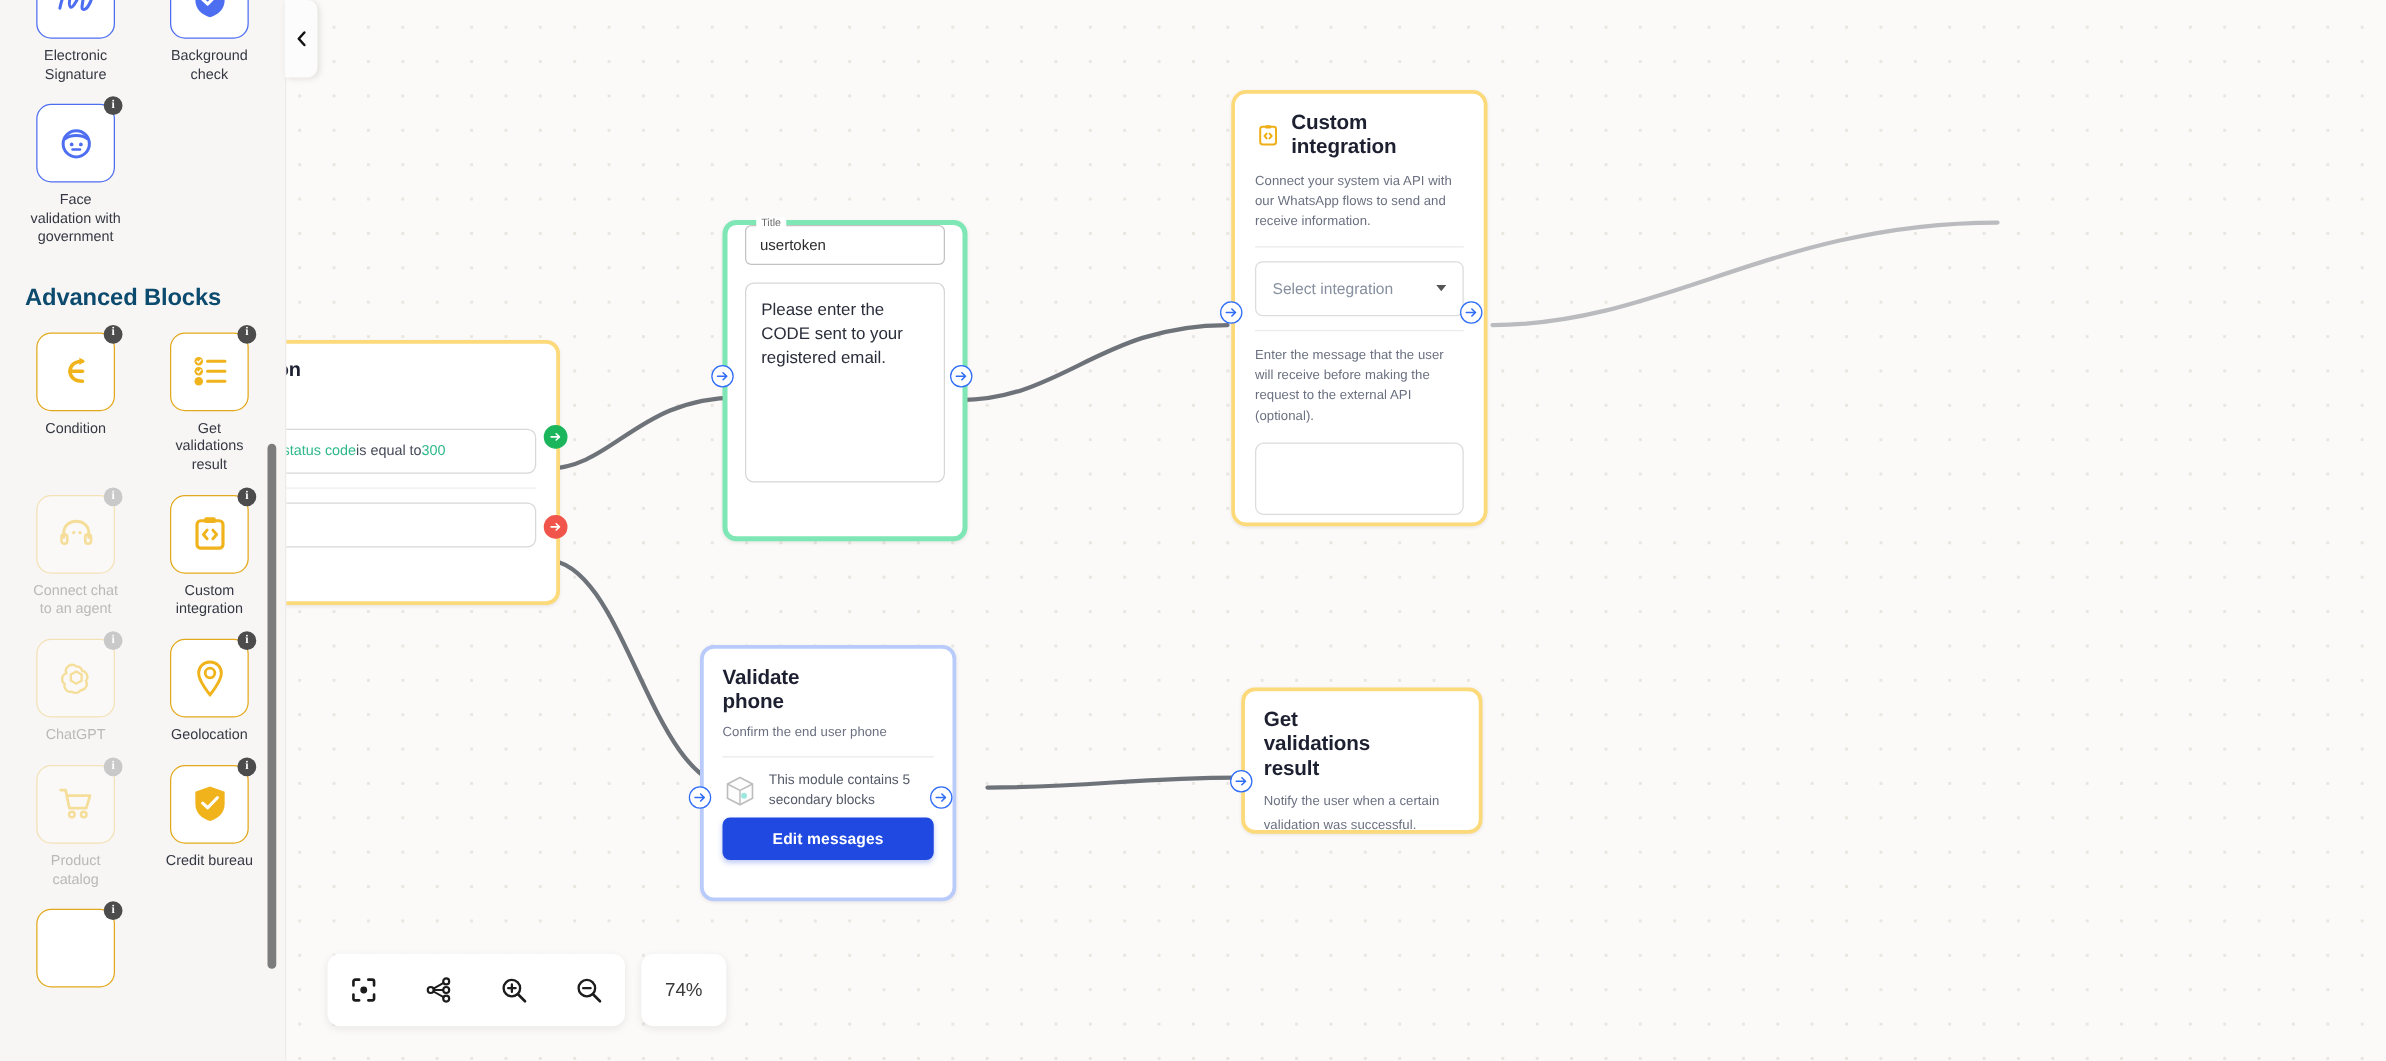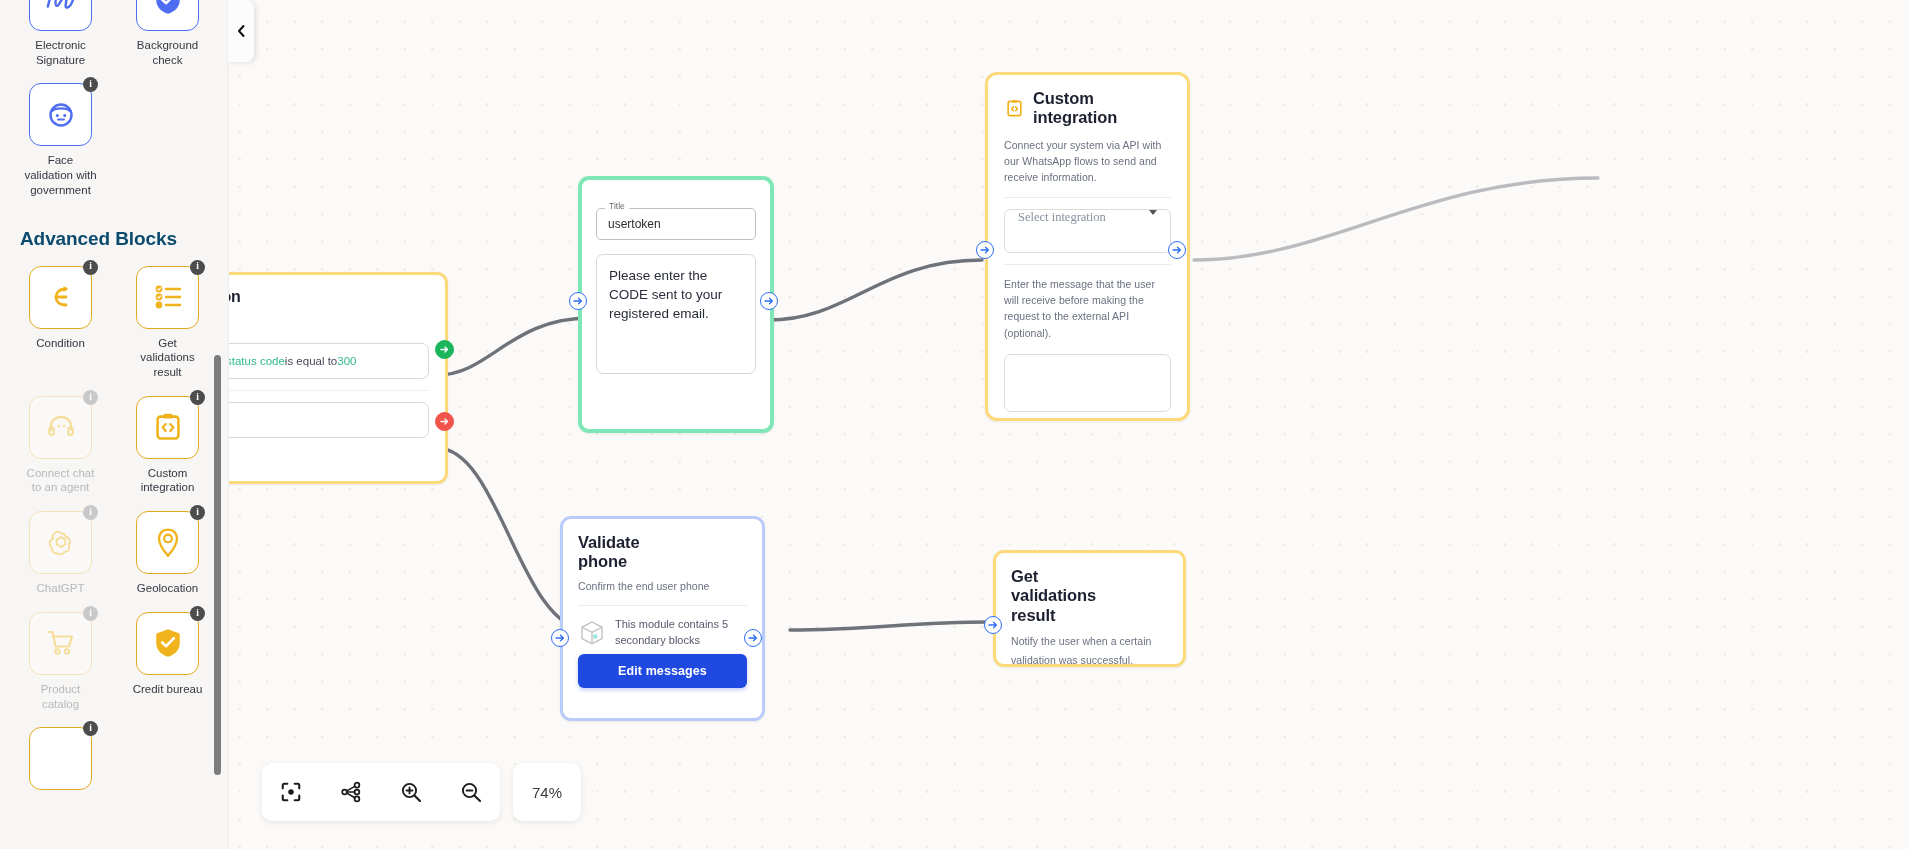--- a/index.html
+++ b/index.html
@@ -45,50 +45,50 @@
   }
   #node-custom .body { padding: 14px 16px 0 16px; }
   .ci-head { display: flex; align-items: center; gap: 9px; margin-bottom: 9px; }
   .ci-icon {
     width: 20px; height: 20px; flex: 0 0 20px;
     display: flex; align-items: center; justify-content: center;
   }
   .hr { height: 1px; background: #eceaea; margin: 11px 0 11px; }
   .select-box {
     height: 44px; border: 1px solid #dcdcdc; border-radius: 6px;
-    display: flex; align-items: flex-start; justify-content: space-between;
-    padding: 0 13px; color: #87909f; font-size: 12.5px; background: #fff; font-family: Liberation Serif, serif;
+    display: flex; align-items: center; justify-content: space-between;
+    padding: 0 13px; color: #87909f; font-size: 12.5px; background: #fff;
   }
   .caret {
     width: 0; height: 0; border-left: 4.5px solid transparent;
     border-right: 4.5px solid transparent; border-top: 5px solid #555;
   }
   .textarea-box {
     height: 58px; border: 1px solid #dcdcdc; border-radius: 7px; background: #fff;
   }
 
   
   #node-message {
     left: 578px; top: 176px; width: 196px; height: 257px;
     border: 4px solid #7fe7b6; border-radius: 11px; background: #fff;
-    padding: 28px 14px;
+    padding: 0 14px;
   }
   .mui-field { position: relative; height: 32px; margin-bottom: 14px; }
   .mui-outline {
     position: absolute; inset: 0; border: 1px solid #c3c3c3; border-radius: 5px;
   }
   .mui-legend {
     position: absolute; left: 9px; top: -6px; background: #fff; padding: 0 4px;
     font-size: 8.5px; color: #6b6b6b; line-height: 1;
   }
   .mui-value {
     position: absolute; left: 12px; top: 9px; font-size: 12px; color: #2c2c2c;
   }
   .msg-box {
-    border: 1px solid #d6d6d6; border-radius: 7px; height: 120px;
+    border: 1px solid #d6d6d6; border-radius: 7px; height: 160px;
     padding: 11px 12px; font-size: 13.5px; color: #2a2d3a; line-height: 1.42;
   }
 
   
   #node-condition {
     left: 148px; top: 272px; width: 300px; height: 212px;
     border: 3px solid #fcd979; border-radius: 11px; background: #fff;
     padding: 13px 16px 0 16px;
   }
   #node-condition .node-title { font-size: 16px; }

